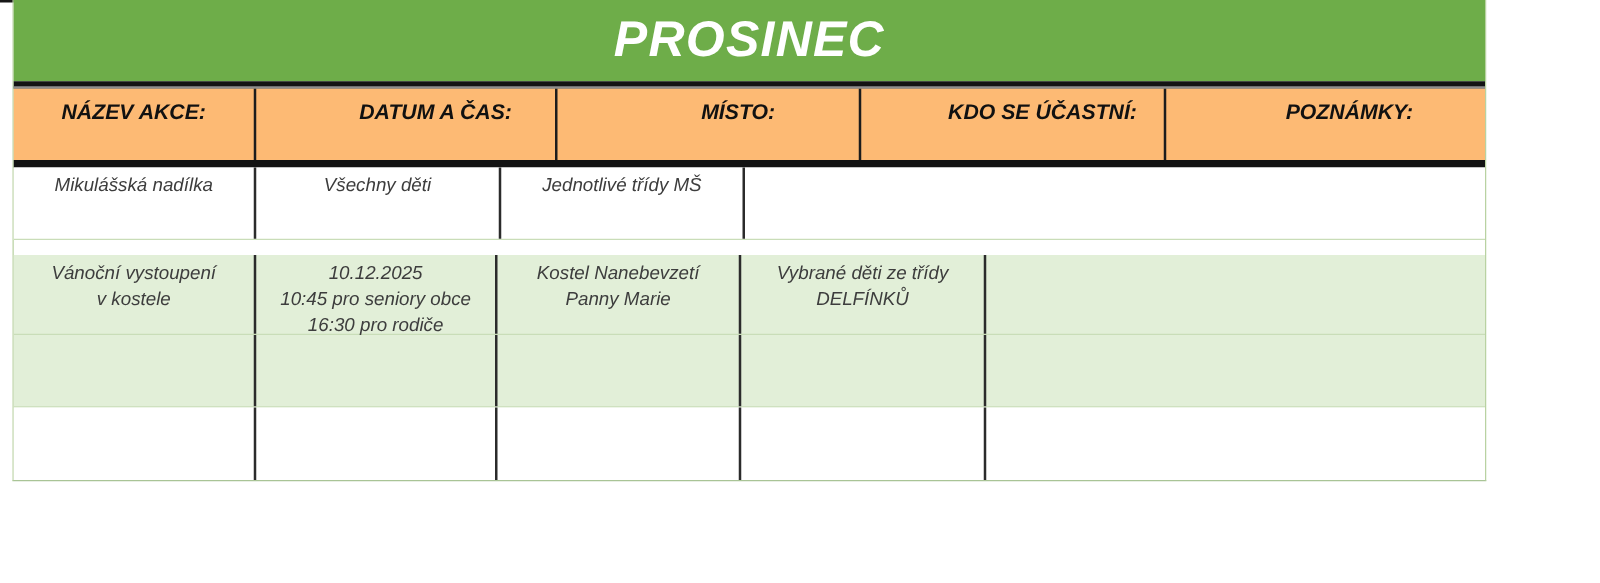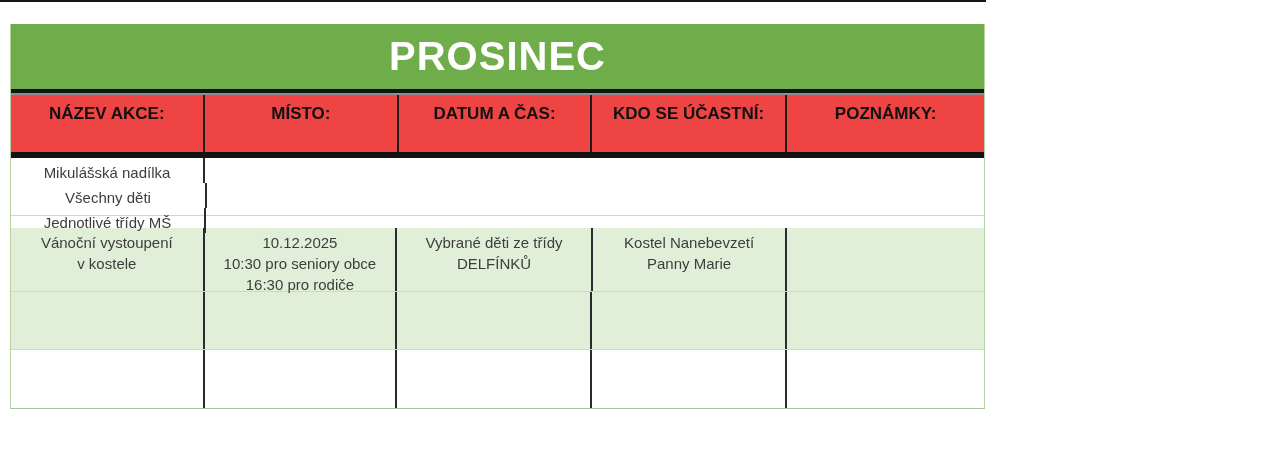--- a/index.html
+++ b/index.html
@@ -11,53 +11,54 @@
   }
   .page { position: relative; width: 1280px; height: 466px; background: #ffffff; }
 
   
   .top-line {
     position: absolute; left: 0; top: 0;
     width: 986px; height: 2px; background: #161616;
   }
 
   .schedule-table {
-    position: absolute; left: 10px; top: 24px; width: 975px;
+    position: absolute; left: 10px; top: 0; width: 1179px;
     border-left: 1px solid #b9d2a2;
     border-right: 1px solid #b9d2a2;
     border-bottom: 1px solid #a9c496;
+    font-style: italic;
   }
 
   .title-band {
     height: 65px;
     background: #6ead49;
     display: flex; align-items: center; justify-content: center;
   }
   .title-band .title-text {
     color: #ffffff; font-weight: bold; font-size: 40px; letter-spacing: 1px;
   }
 
   .black-bar-1 { height: 6px; background: #131313; border-bottom: 2px solid #8e8e8e; }
   .black-bar-2 { height: 6px; background: #131313; }
 
   .header-row {
-    display: flex; height: 57px; background: #ef4444;
+    display: flex; height: 57px; background: #fdba74; gap: 48px;
   }
   .header-cell {
     padding-top: 9px;
     text-align: center;
     font-weight: bold; font-size: 17px; color: #111111;
     border-right: 2px solid #1c1c1c;
   }
   .header-cell:last-child { border-right: none; }
 
   .data-row { display: flex; border-bottom: 1px solid #c9ddb8; background: #ffffff; }
   .data-row:last-child { border-bottom: none; }
   .data-row.shaded { background: #e2efd8; }
-  .data-row.r0 { height: 58px; flex-direction: column; }
+  .data-row.r0 { height: 58px; }
   .data-row.r1 { height: 64px; margin-top: 12px; }
   .data-row.r2 { height: 60px; }
   .data-row.r3 { height: 58px; }
   .data-row.r4 { height: 58px; }
 
   .data-cell {
     padding-top: 4px;
     text-align: center;
     font-size: 15px; line-height: 21px; color: #3d3d3d;
     border-right: 2px solid #2b2b2b;
@@ -83,45 +84,45 @@
   <div class="schedule-table">
 
     <div class="title-band">
       <span class="title-text">PROSINEC</span>
     </div>
 
     <div class="black-bar-1"></div>
 
     <div class="header-row">
       <div class="header-cell c0">NÁZEV AKCE:</div>
+      <div class="header-cell c1">DATUM A ČAS:</div>
       <div class="header-cell c2">MÍSTO:</div>
-      <div class="header-cell c1">DATUM A ČAS:</div>
       <div class="header-cell c3">KDO SE ÚČASTNÍ:</div>
       <div class="header-cell c4">POZNÁMKY:</div>
     </div>
 
     <div class="black-bar-2"></div>
 
     <div class="data-row r0">
       <div class="data-cell c0">Mikulášská nadílka</div>
       <div class="data-cell c3">Všechny děti</div>
       <div class="data-cell c2">Jednotlivé třídy MŠ</div>
       <div class="data-cell c4"></div>
     </div>
 
     <div class="data-row r1 shaded">
       <div class="data-cell c0">Vánoční vystoupení
 v kostele</div>
       <div class="data-cell c1">10.12.2025
-10:30 pro seniory obce
+10:45 pro seniory obce
 16:30 pro rodiče</div>
+      <div class="data-cell c2">Kostel Nanebevzetí
+Panny Marie</div>
       <div class="data-cell c3">Vybrané děti ze třídy
 DELFÍNKŮ</div>
-      <div class="data-cell c2">Kostel Nanebevzetí
-Panny Marie</div>
       <div class="data-cell c4"></div>
     </div>
 
 
     <div class="data-row r3 shaded">
       <div class="data-cell c0"></div>
       <div class="data-cell c1"></div>
       <div class="data-cell c2"></div>
       <div class="data-cell c3"></div>
       <div class="data-cell c4"></div>

